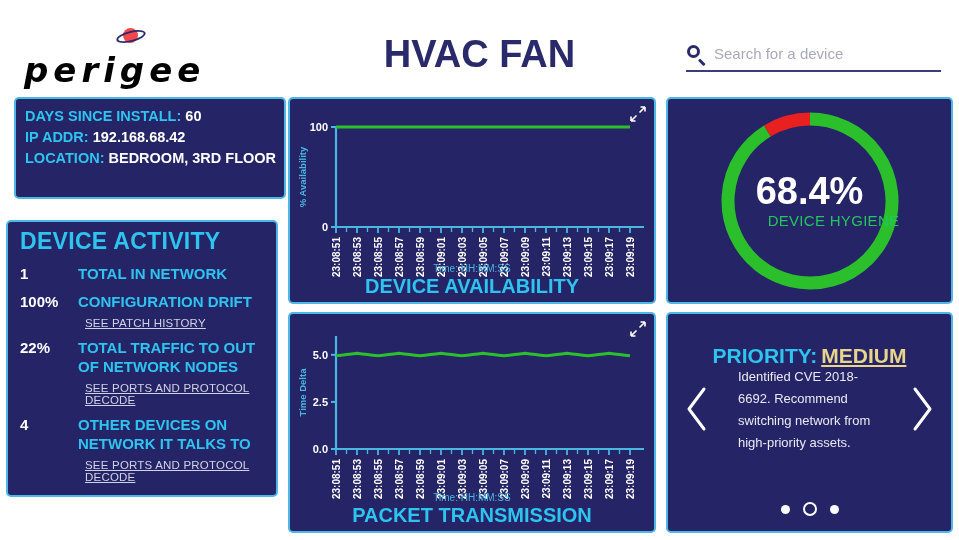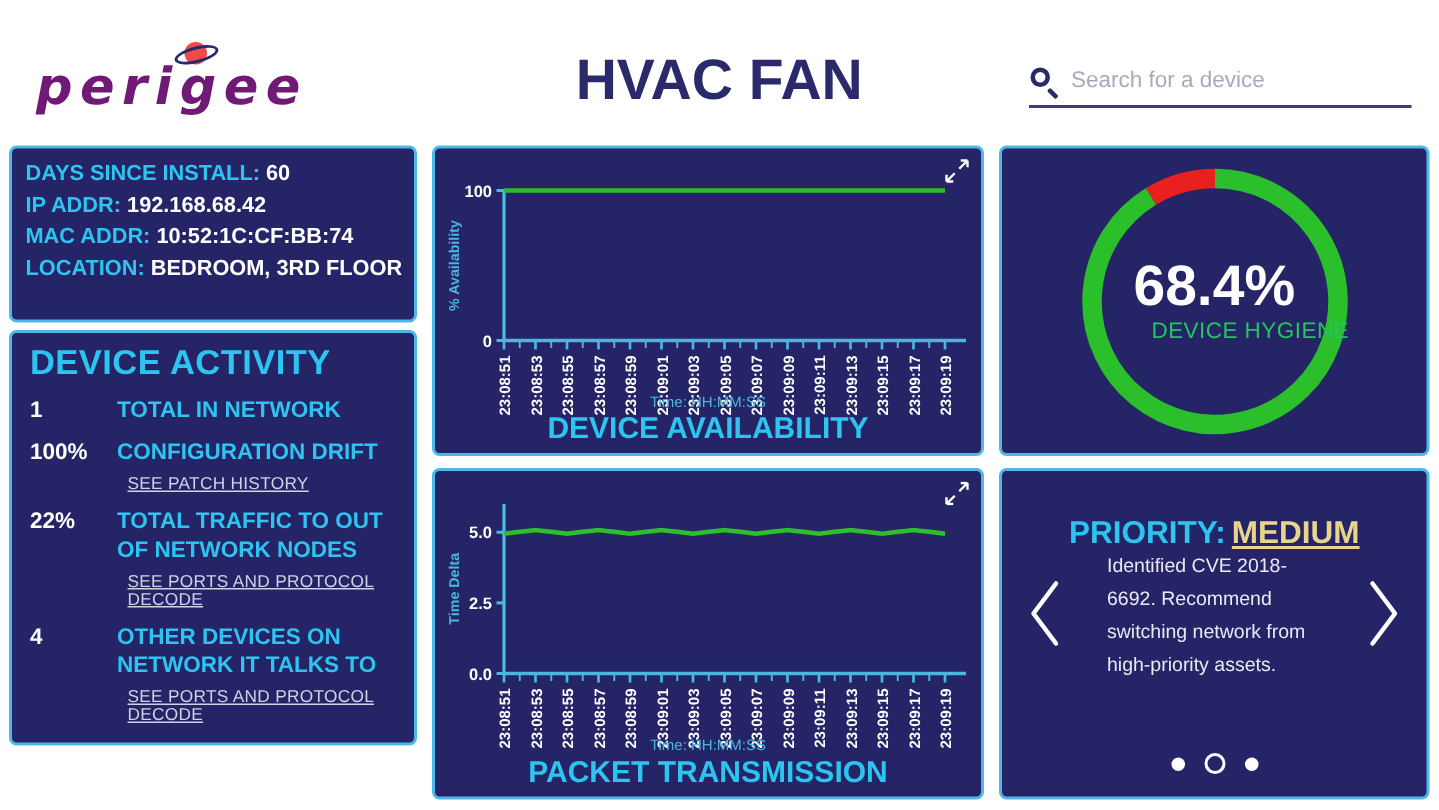--- a/index.html
+++ b/index.html
@@ -25,24 +25,24 @@
     top: 22px;
     width: 230px;
     height: 60px;
   }
   .logo-text {
     font-family: "DejaVu Sans", sans-serif;
     font-style: italic;
     font-weight: bold;
     font-size: 34px;
     letter-spacing: 5px;
-    color: #701a75;
+    color: #000000;
     position: absolute;
     left: 0;
-    top: 16px;
+    top: 28px;
   }
   .logo-planet {
     position: absolute;
     left: 92px;
     top: 4px;
     width: 30px;
     height: 20px;
   }
   .logo-planet .ball {
     position: absolute;
@@ -132,21 +132,21 @@
   }
 
   .panel {
     position: absolute;
     background: #252466;
     border: 2px solid #4db8e8;
     border-radius: 5px;
   }
 
   
-  #p-info    { left: 6px;   top: 5px;   width: 272px; height: 118px; }
+  #p-info    { left: 14px;   top: 5px;   width: 272px; height: 102px; }
   #p-activity{ left: 6px;   top: 128px; width: 272px; height: 277px; }
   #p-avail   { left: 288px; top: 5px;   width: 368px; height: 207px; }
   #p-packet  { left: 288px; top: 220px; width: 368px; height: 221px; }
   #p-hygiene { left: 666px; top: 5px;   width: 287px; height: 207px; }
   #p-priority{ left: 666px; top: 220px; width: 287px; height: 221px; }
 
   
   .info-list { padding: 7px 0 0 9px; }
   .info-row {
     font-size: 14.5px;
@@ -331,24 +331,20 @@
 
   <div class="panel" id="p-info">
     <div class="info-list">
       <div class="info-row">
         <span class="k">DAYS SINCE INSTALL:</span>
         <span class="v">60</span>
       </div>
       <div class="info-row">
         <span class="k">IP ADDR:</span>
         <span class="v">192.168.68.42</span>
-      </div>
-      <div class="info-row">
-        <span class="k">MAC ADDR:</span>
-        <span class="v">10:52:1C:CF:BB:74</span>
       </div>
       <div class="info-row">
         <span class="k">LOCATION:</span>
         <span class="v">BEDROOM, 3RD FLOOR</span>
       </div>
     </div>
   </div>
 
   <div class="panel" id="p-activity">
     <div class="activity-title">DEVICE ACTIVITY</div>

